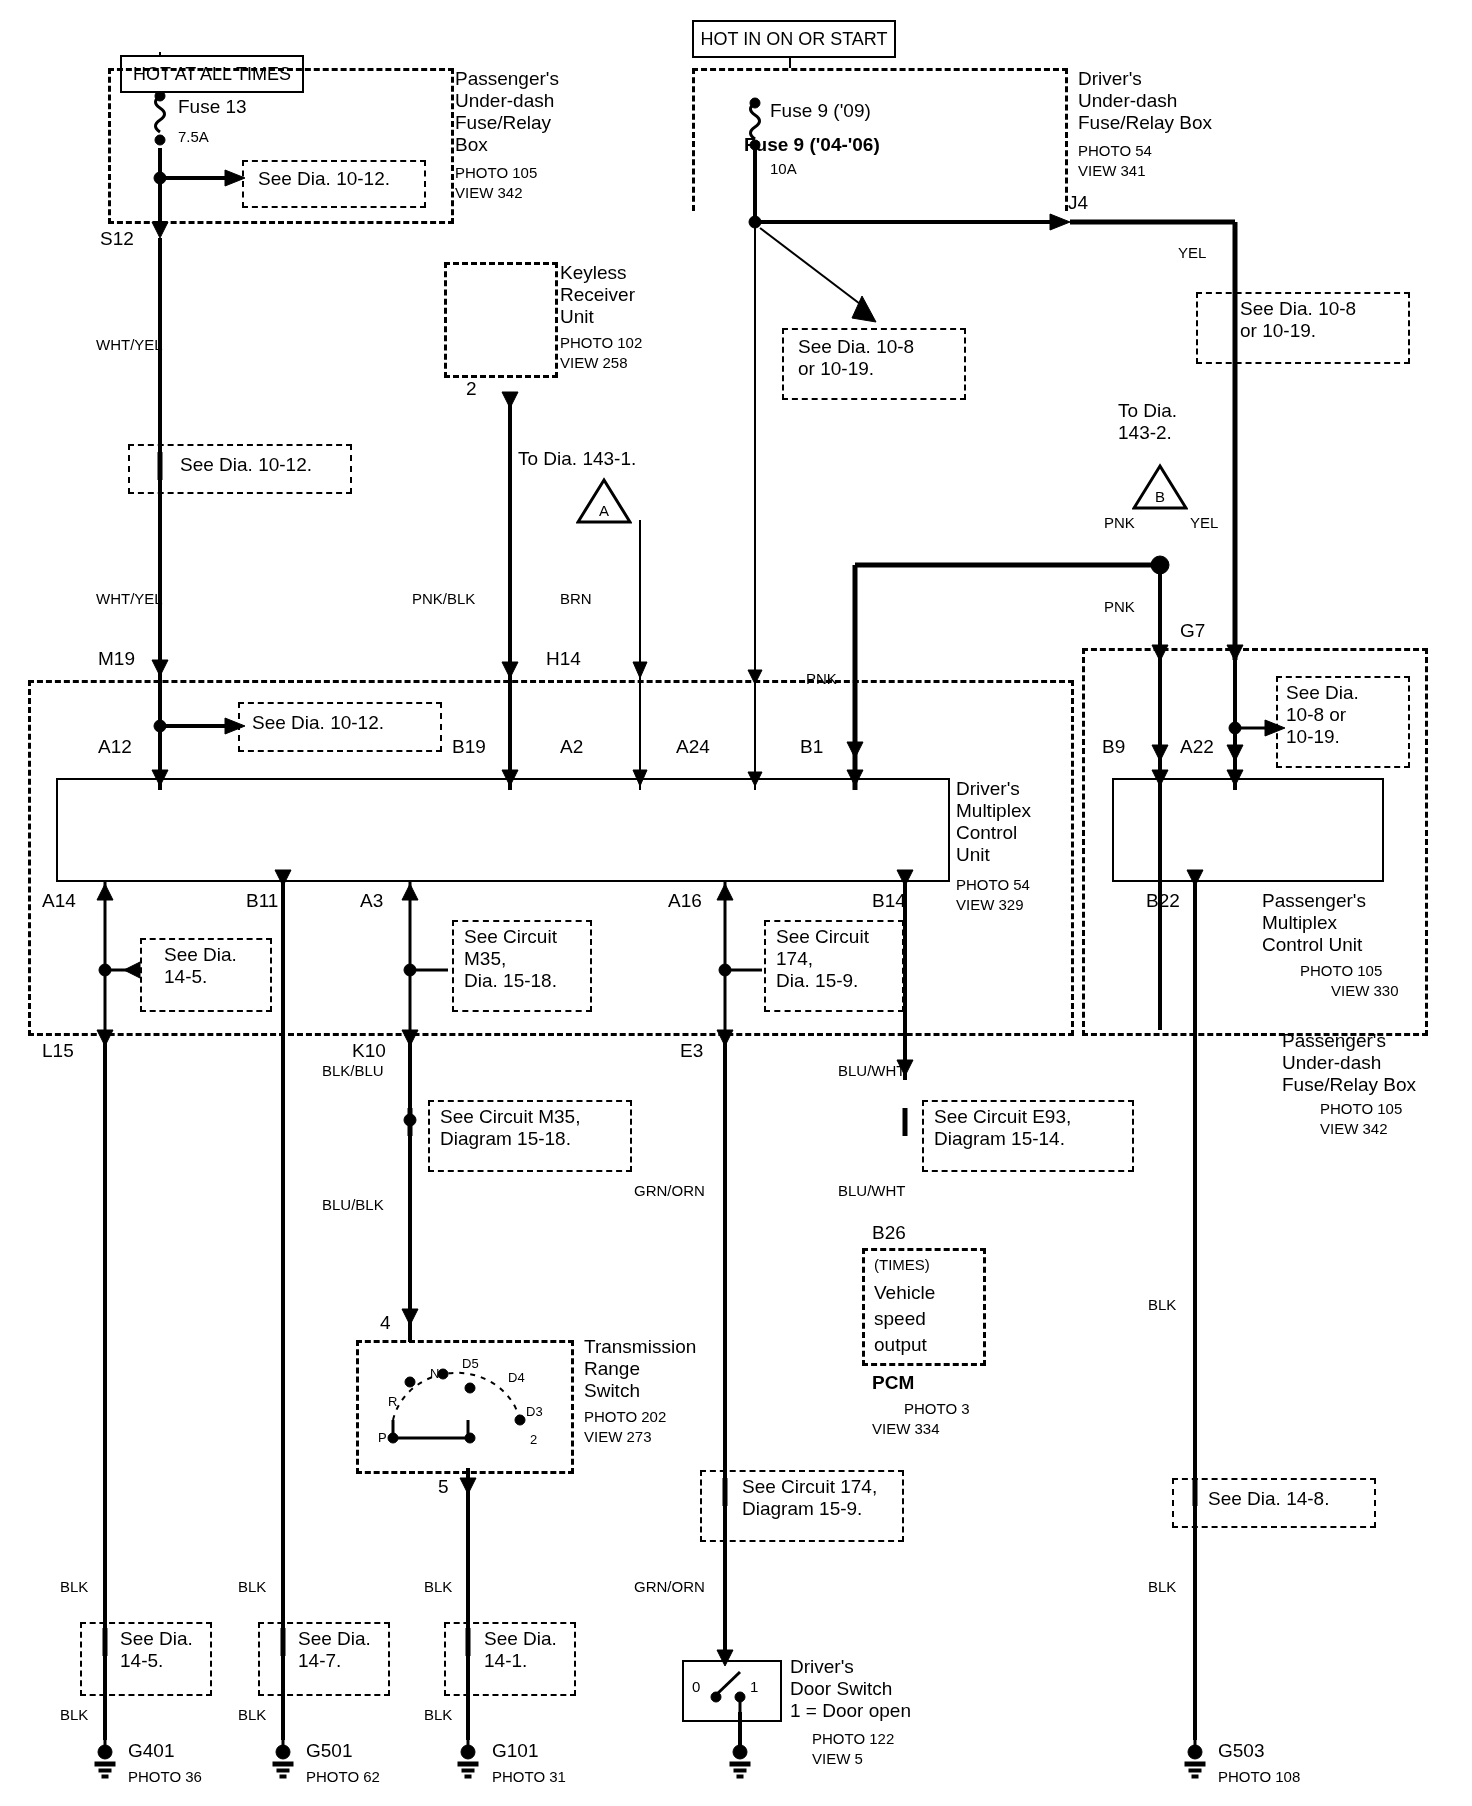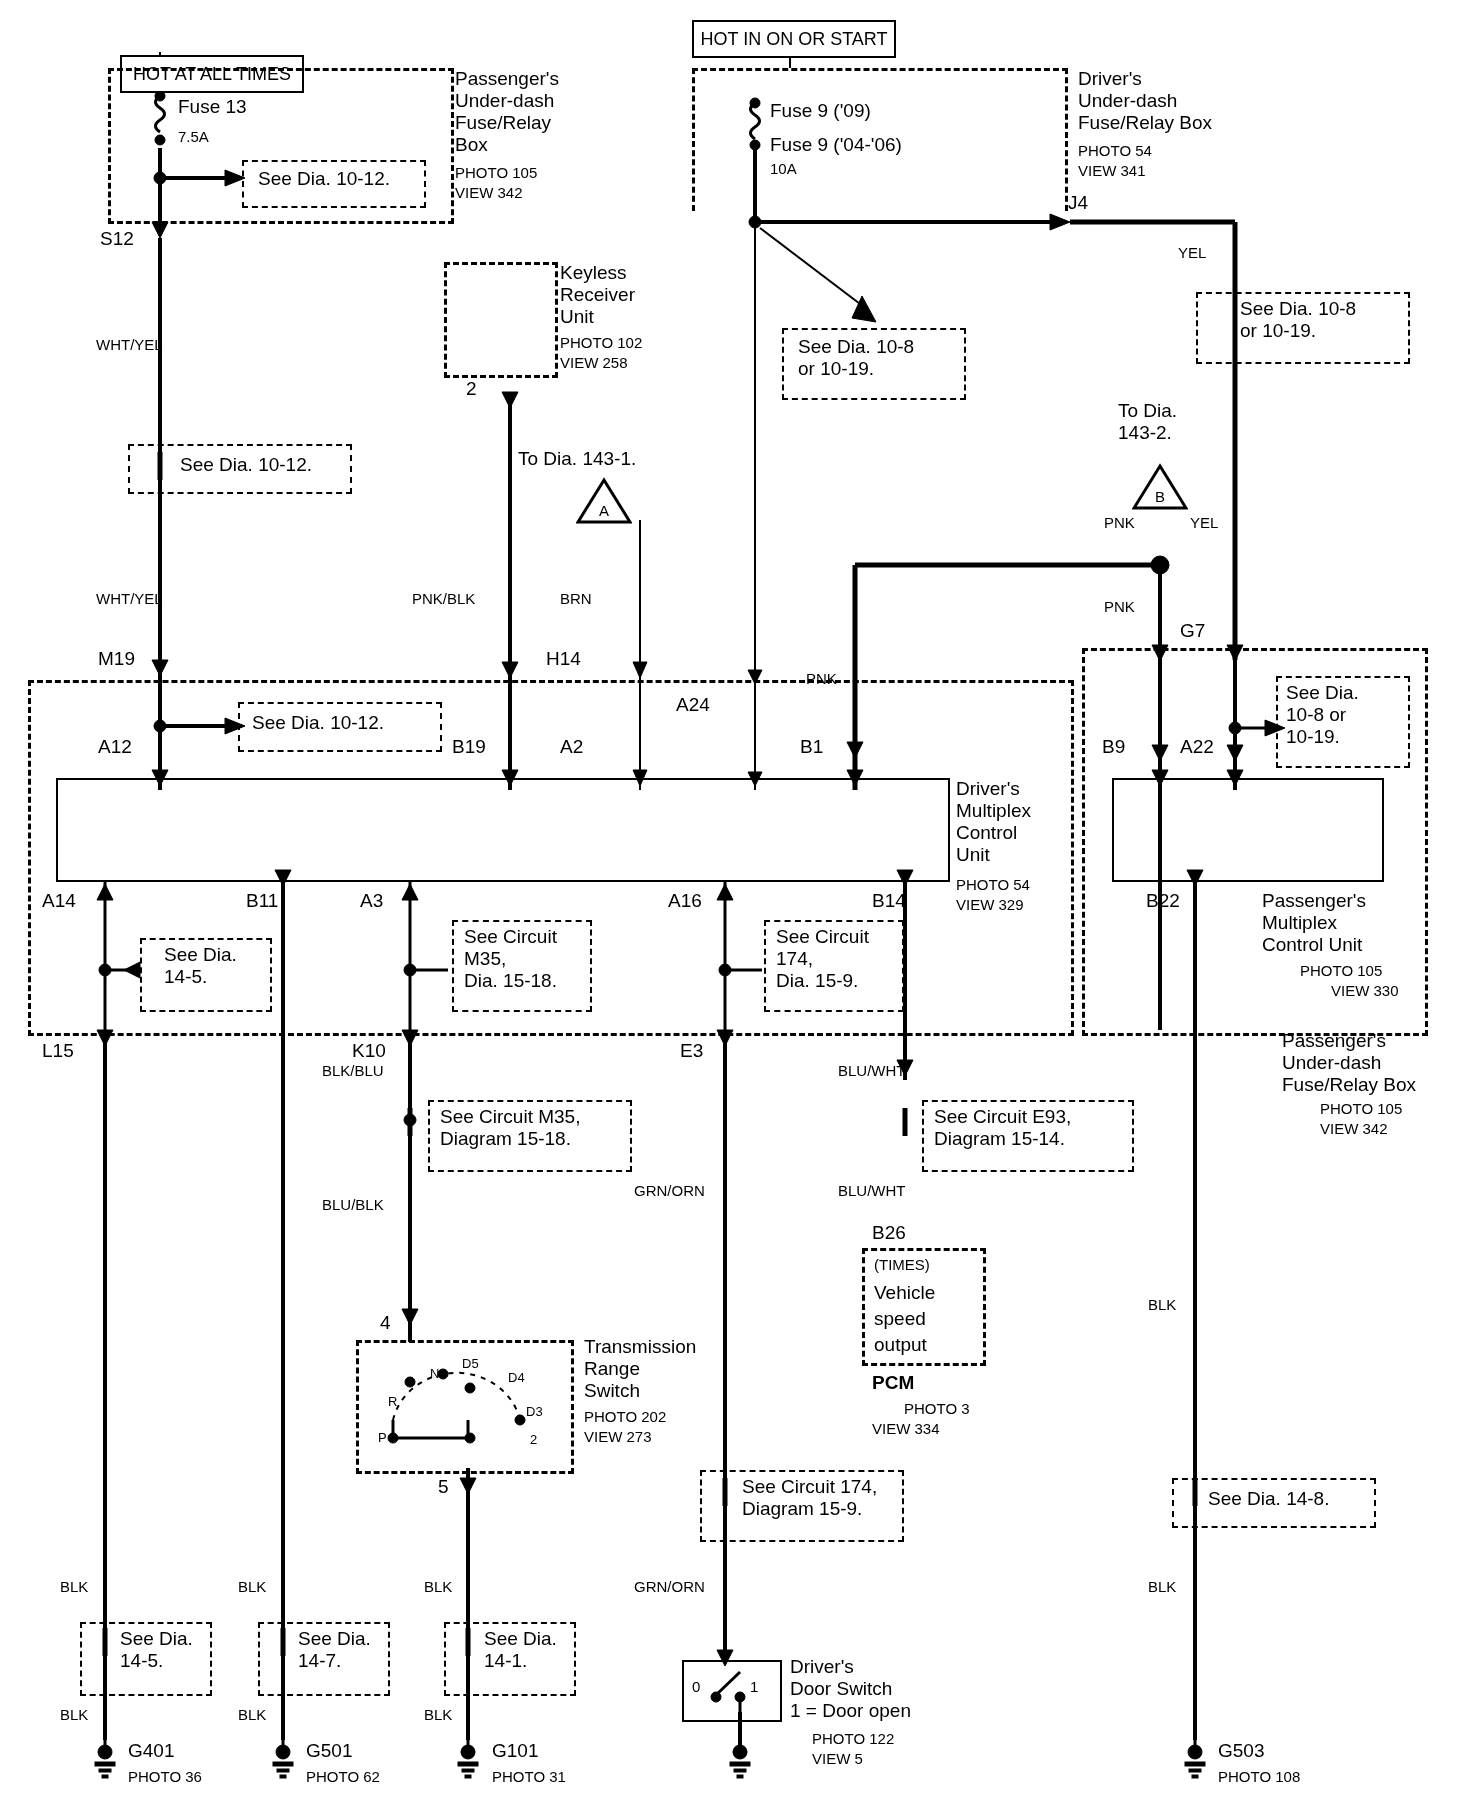--- a/index.html
+++ b/index.html
@@ -222,21 +222,21 @@
   <div class="lbl" style="left:455px;top:68px;white-space:pre-line;"><span>Passenger's
 Under-dash
 Fuse/Relay
 Box</span></div>
   <div class="lbl sm" style="left:455px;top:164px;">PHOTO 105</div>
   <div class="lbl sm" style="left:455px;top:184px;">VIEW 342</div>
   <div class="lbl" style="left:100px;top:228px;">S12</div>
 
   <div class="dash" style="left:692px;top:68px;width:370px;height:140px;border-bottom:none;"></div>
   <div class="lbl" style="left:770px;top:100px;">Fuse 9 ('09)</div>
-  <div class="lbl" style="left:770px;top:134px;">Fuse 9 ('04-'06)</div>
+  <div class="lbl" style="left:744px;top:134px;font-weight:bold;">Fuse 9 ('04-'06)</div>
   <div class="lbl sm" style="left:770px;top:160px;">10A</div>
   <div class="lbl" style="left:1078px;top:68px;white-space:pre-line;"><span>Driver's
 Under-dash
 Fuse/Relay Box</span></div>
   <div class="lbl sm" style="left:1078px;top:142px;">PHOTO 54</div>
   <div class="lbl sm" style="left:1078px;top:162px;">VIEW 341</div>
   <div class="lbl" style="left:1068px;top:192px;">J4</div>
 
   <div class="dash2" style="left:782px;top:328px;width:180px;height:68px;"></div>
   <div class="lbl" style="left:798px;top:336px;white-space:pre-line;"><span>See Dia. 10-8
@@ -291,21 +291,21 @@
 Under-dash
 Fuse/Relay Box</span></div>
   <div class="lbl sm" style="left:1320px;top:1100px;">PHOTO 105</div>
   <div class="lbl sm" style="left:1320px;top:1120px;">VIEW 342</div>
 
   <div class="lbl" style="left:98px;top:648px;">M19</div>
   <div class="lbl" style="left:98px;top:736px;">A12</div>
   <div class="lbl" style="left:452px;top:736px;">B19</div>
   <div class="lbl" style="left:560px;top:736px;">A2</div>
   <div class="lbl" style="left:546px;top:648px;">H14</div>
-  <div class="lbl" style="left:676px;top:694px;text-align:center;">A24</div>
+  <div class="lbl" style="left:676px;top:736px;text-align:center;">A24</div>
   <div class="lbl" style="left:800px;top:736px;">B1</div>
   <div class="lbl" style="left:1102px;top:736px;">B9</div>
   <div class="lbl" style="left:1180px;top:736px;">A22</div>
   <div class="lbl" style="left:1180px;top:620px;">G7</div>
 
   <div class="dash2" style="left:238px;top:702px;width:200px;height:46px;"></div>
   <div class="lbl" style="left:252px;top:712px;">See Dia. 10-12.</div>
 
   <div class="dash2" style="left:1276px;top:676px;width:130px;height:88px;"></div>
   <div class="lbl" style="left:1286px;top:682px;white-space:pre-line;"><span>See Dia.

